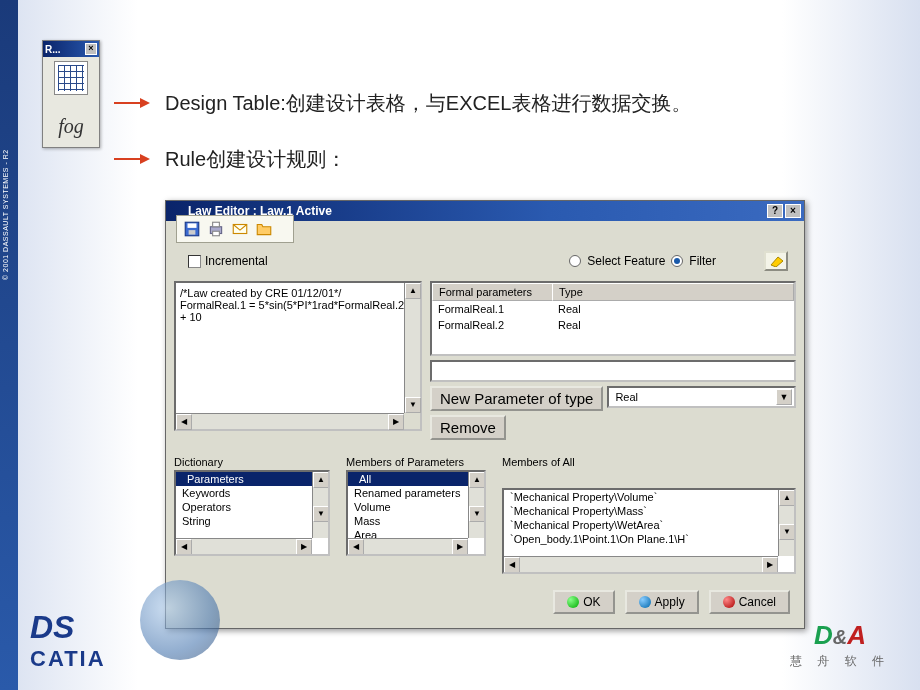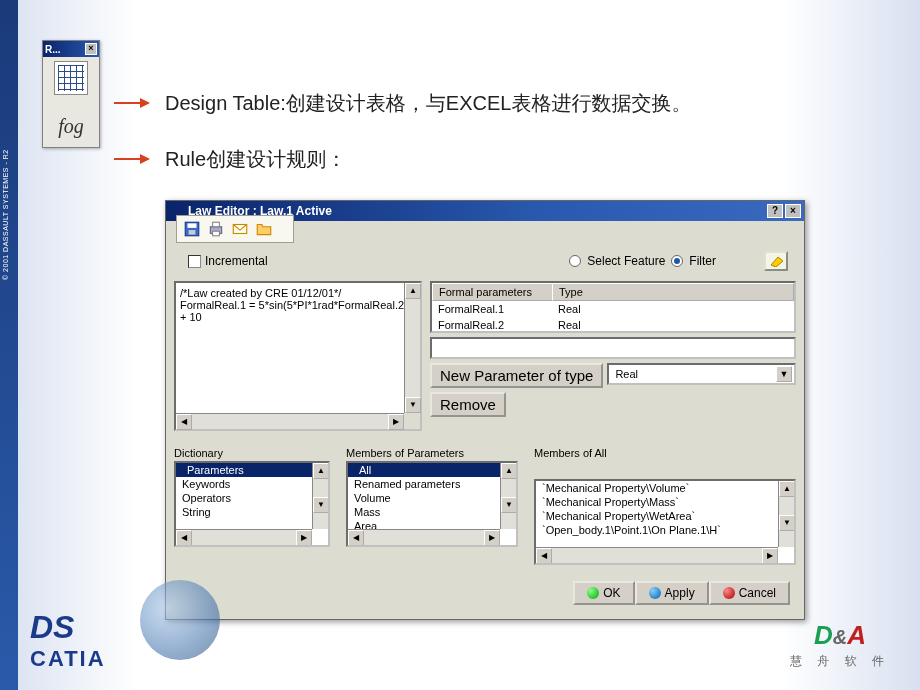--- a/index.html
+++ b/index.html
@@ -254,21 +254,21 @@
 
     .right-col {
       flex: 1;
       display: flex;
       flex-direction: column;
       gap: 4px;
     }
     .param-table {
       background: #fff;
       border: 2px inset #c0c0c0;
-      height: 52px;
+      height: 75px;
       display: flex;
     }
     .param-headers {
       display: flex;
     }
     .param-th {
       background: #d4d0c8;
       border: 1px outset #fff;
       padding: 2px 6px;
       font-size: 11px;
@@ -339,21 +339,21 @@
       cursor: pointer;
     }
     .list-item.selected {
       background: #0a246a;
       color: #fff;
       padding-left: 11px;
     }
 
     .footer-btns {
       display: flex;
-      gap: 0;
+      gap: 10px;
       justify-content: flex-end;
       margin-top: 10px;
       padding: 6px;
     }
     .footer-btn {
       display: flex;
       align-items: center;
       gap: 4px;
       background: #d4d0c8;
       border: 2px outset #e8e8e0;
@@ -552,21 +552,21 @@
           <div class="scrollbar-v">
             <div class="sb-btn" style="top:0;">▲</div>
             <div class="sb-btn" style="bottom:16px;">▼</div>
           </div>
           <div class="scrollbar-h">
             <div class="sb-btn" style="left:0;">◀</div>
             <div class="sb-btn" style="right:0;">▶</div>
           </div>
         </div>
       </div>
-      <div class="list-col" style="width:172px;">
+      <div class="list-col" style="width:140px;">
         <div class="list-label">Members of Parameters</div>
         <div class="list-box">
           <div class="list-item selected">All</div>
           <div class="list-item">Renamed parameters</div>
           <div class="list-item">Volume</div>
           <div class="list-item">Mass</div>
           <div class="list-item">Area</div>
           <div class="scrollbar-v">
             <div class="sb-btn" style="top:0;">▲</div>
             <div class="sb-btn" style="bottom:16px;">▼</div>

